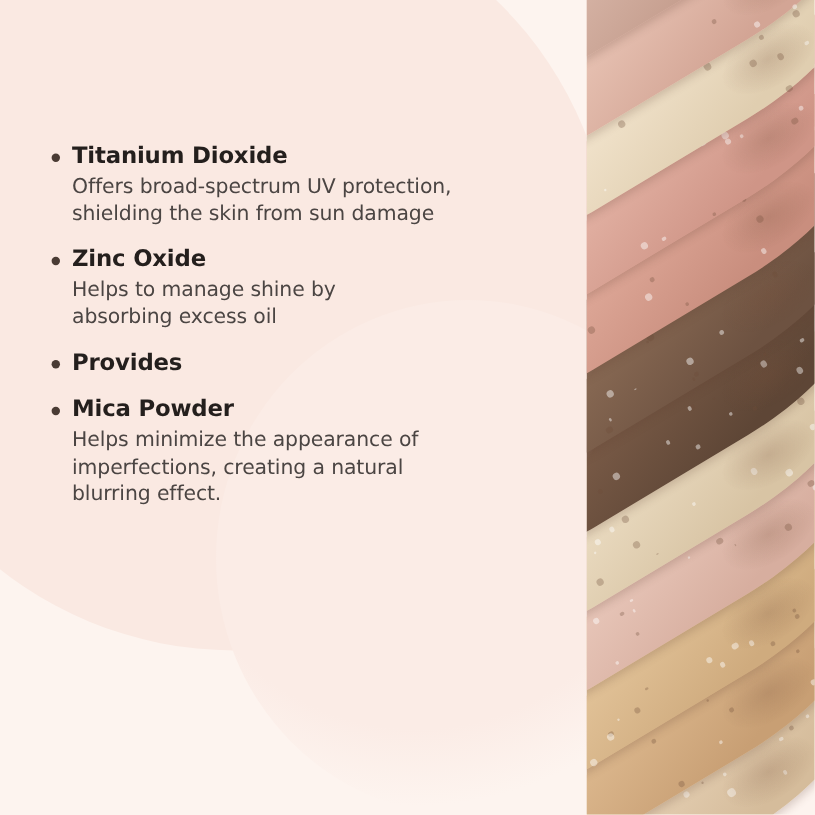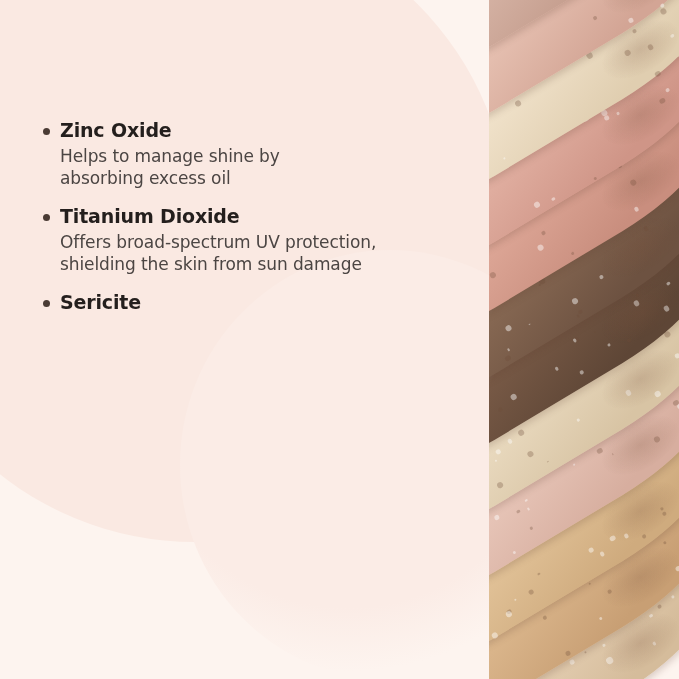--- a/index.html
+++ b/index.html
@@ -177,38 +177,45 @@
   <div class="bg-circle"></div>
   <div class="bg-circle-2"></div>
 
   <div class="content">
 
 
     <div class="list">
 
       <div class="item">
         <span class="bullet"></span>
+        <p class="item-title">Titanium Dioxide</p>
+        <p class="item-desc">Offers broad-spectrum UV protection,
+shielding the skin from sun damage</p>
+      </div>
+
+      <div class="item">
+        <span class="bullet"></span>
         <p class="item-title">Zinc Oxide</p>
         <p class="item-desc">Helps to manage shine by
 absorbing excess oil</p>
       </div>
 
+
       <div class="item">
         <span class="bullet"></span>
-        <p class="item-title">Titanium Dioxide</p>
-        <p class="item-desc">Offers broad-spectrum UV protection,
-shielding the skin from sun damage</p>
+        <p class="item-title">Provides</p>
       </div>
-
 
       <div class="item">
         <span class="bullet"></span>
-        <p class="item-title">Sericite</p>
+        <p class="item-title">Mica Powder</p>
+        <p class="item-desc">Helps minimize the appearance of
+imperfections, creating a natural
+blurring effect.</p>
       </div>
-
 
     </div>
   </div>
 
   <div class="swatch-panel">
     <div class="swatch-stack" id="swatch-stack">
         <div class="band" style="top: 8px; background: linear-gradient(160deg, rgb(216, 182, 168) 0%, rgb(216, 182, 168) 32%, rgb(194, 154, 138) 78%, rgb(194, 154, 138) 100%); z-index: 40;">
           <span class="speck" style="width: 5.77199px; height: 5.77199px; left: 117.05px; top: 92.6059px; background: rgba(110, 75, 55, 0.3);"></span>
         </div>
         <div class="band" style="top: 74px; background: linear-gradient(160deg, rgb(232, 195, 180) 0%, rgb(232, 195, 180) 32%, rgb(211, 165, 149) 78%, rgb(211, 165, 149) 100%); z-index: 39;">

